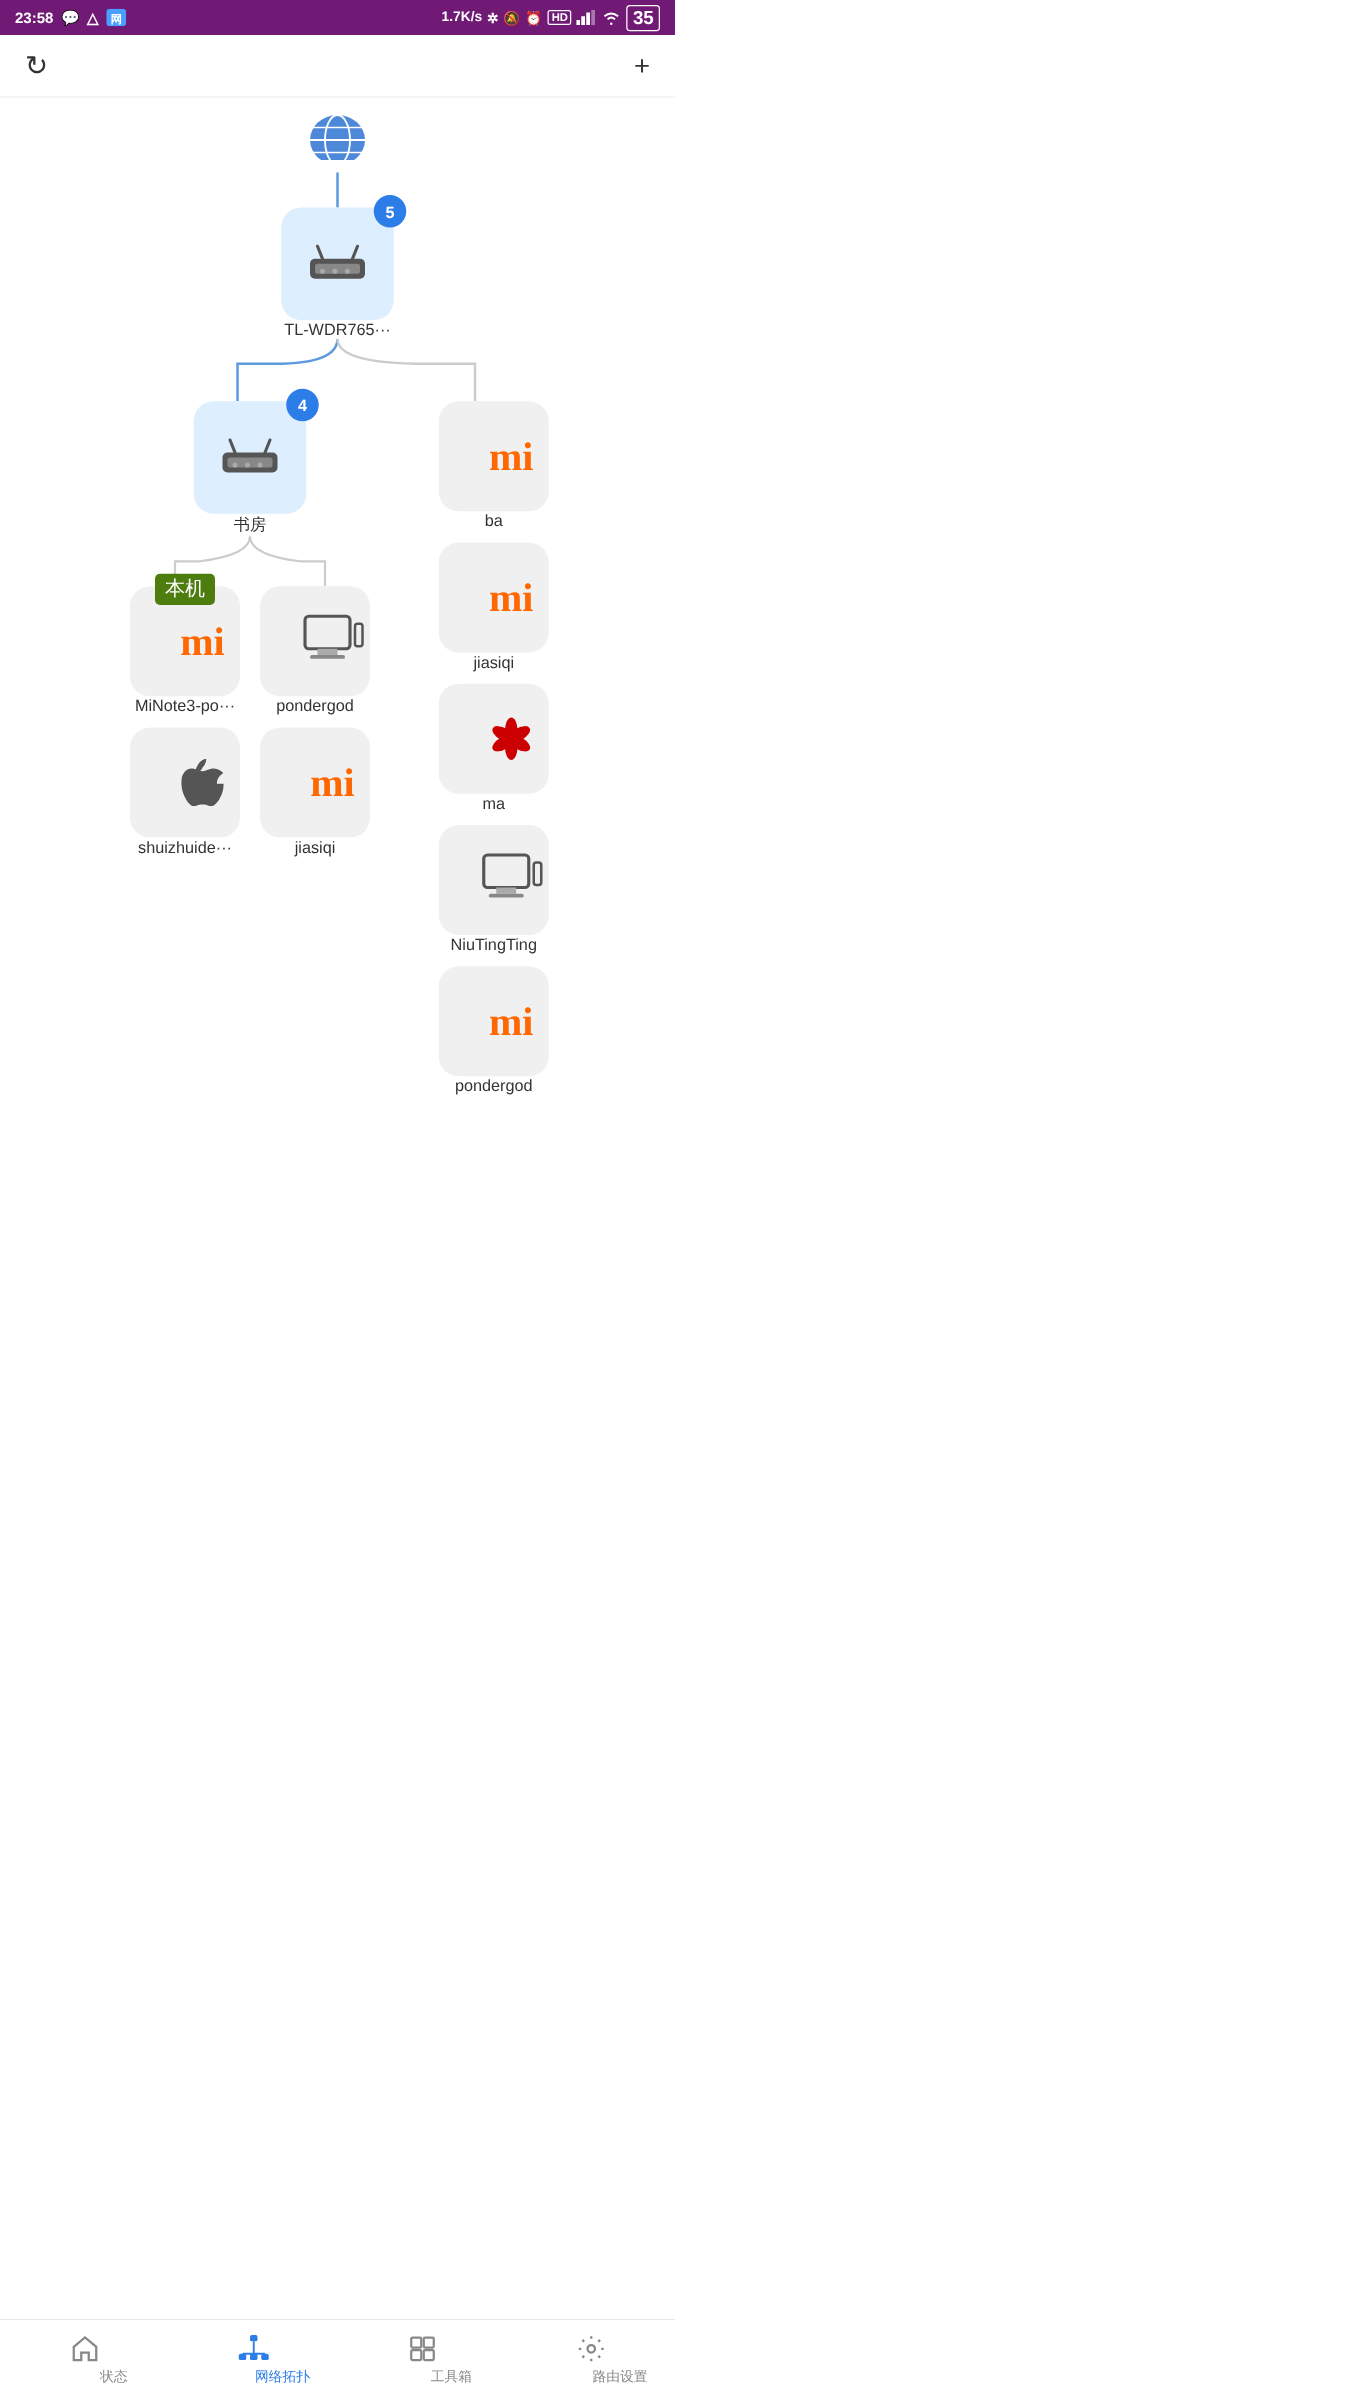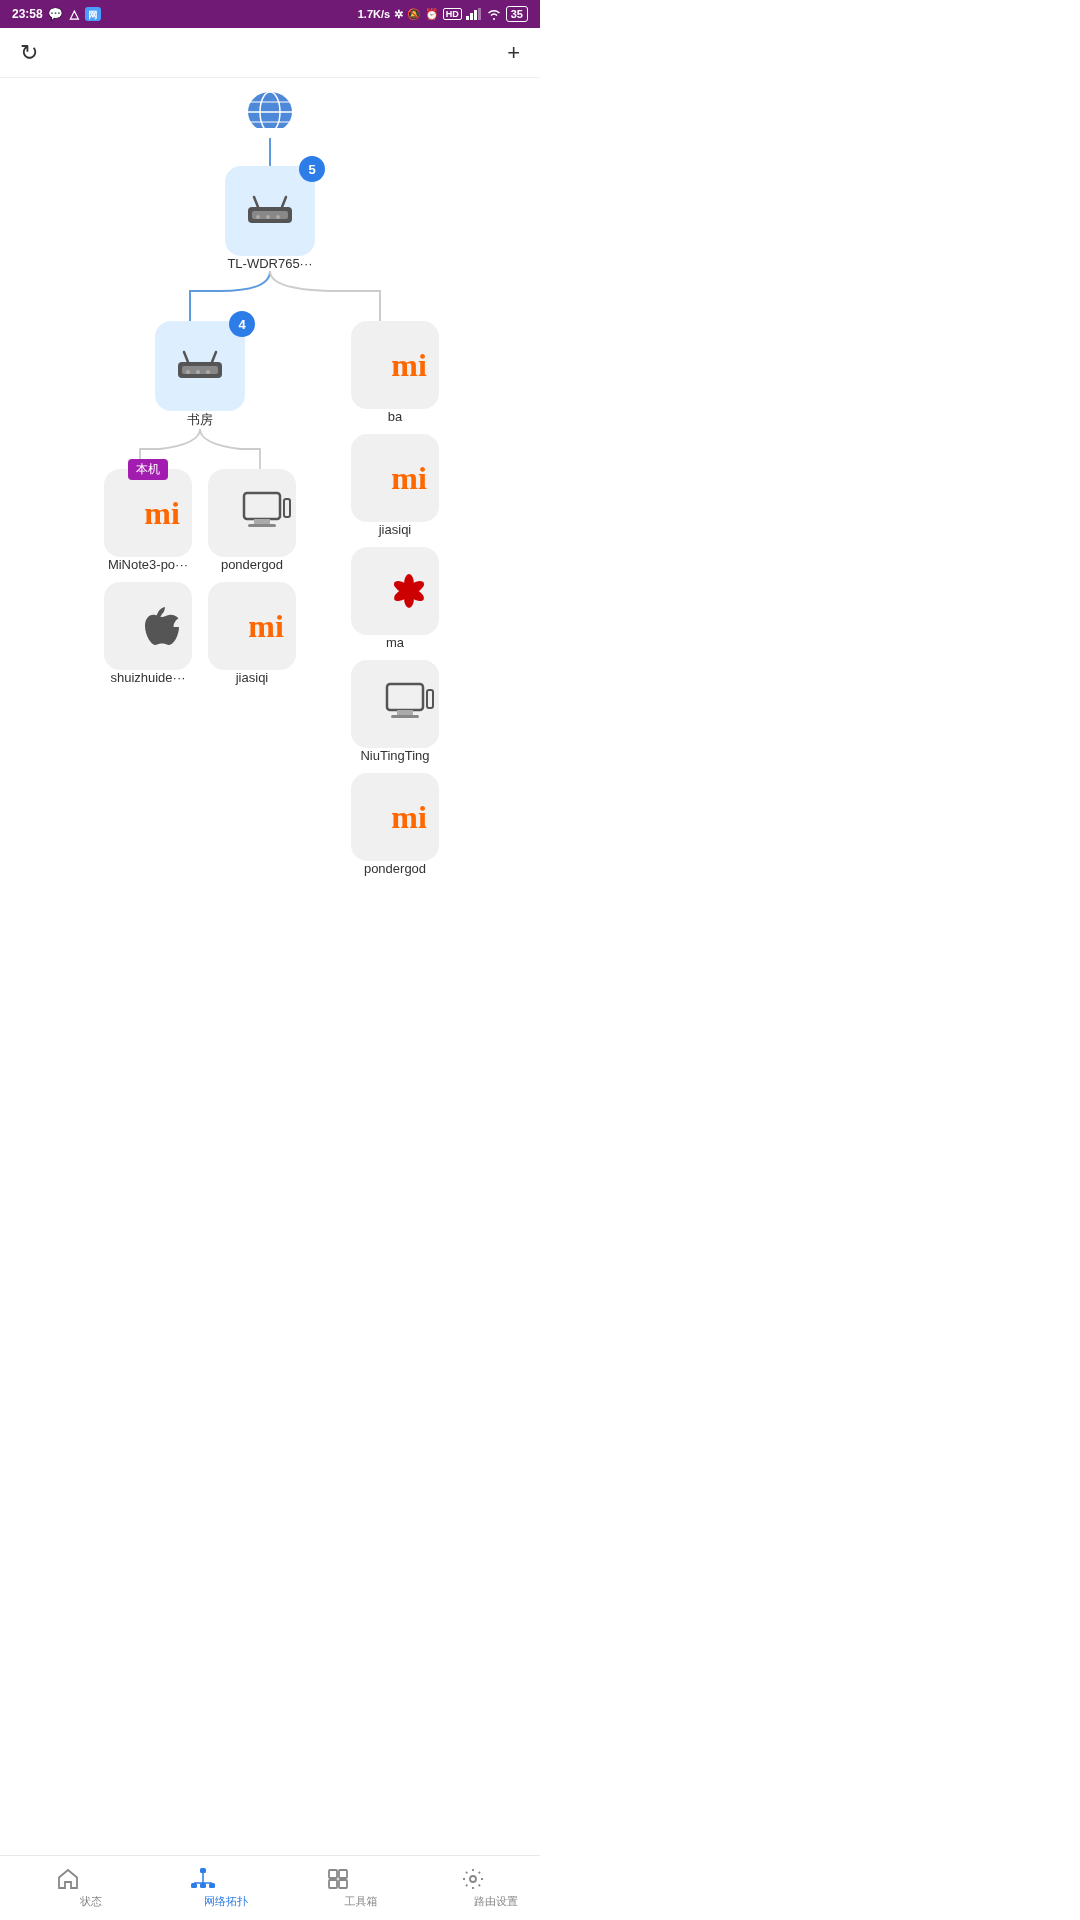--- a/index.html
+++ b/index.html
@@ -115,25 +115,25 @@
       font-weight: bold;
       z-index: 2;
     }
 
     
     .local-badge {
       position: absolute;
       top: -10px;
       left: 50%;
       transform: translateX(-50%);
-      background: #a21caf;
+      background: #4d7c0f;
       color: #fff;
       border-radius: 4px;
       padding: 2px 8px;
-      font-size: 12px;
+      font-size: 16px;
       white-space: nowrap;
       z-index: 2;
     }
     .mi-logo { font-size: 32px; font-weight: 900; color: #ff6700; font-family: serif; }
     .apple-logo { font-size: 30px; color: #555; }
 
     
     .bottom-nav {
       position: fixed;
       bottom: 0;
@@ -194,21 +194,21 @@
           <rect x="12" y="0" width="3" height="12" fill="white" opacity="0.4"></rect>
         </svg>
     </span>
     <span>
       <svg width="16" height="12" viewBox="0 0 16 12">
           <path d="M8 10 a1 1 0 0 1 0 2 a1 1 0 0 1 0-2z" fill="white"></path>
           <path d="M5 7.5 Q8 4.5 11 7.5" stroke="white" stroke-width="1.5" fill="none"></path>
           <path d="M2.5 5 Q8 0.5 13.5 5" stroke="white" stroke-width="1.5" fill="none"></path>
         </svg>
     </span>
-    <span style="border:1px solid #fff;border-radius:3px;padding:1px 4px;font-size:11px;">
+    <span style="border:1px solid #fff;border-radius:3px;padding:1px 4px;font-size:15px;">
       <span>35</span>
     </span>
   </div>
 </div>
 
 <div class="toolbar">
   <button class="toolbar-btn">↻</button>
   <button class="toolbar-btn">+</button>
 </div>
 

